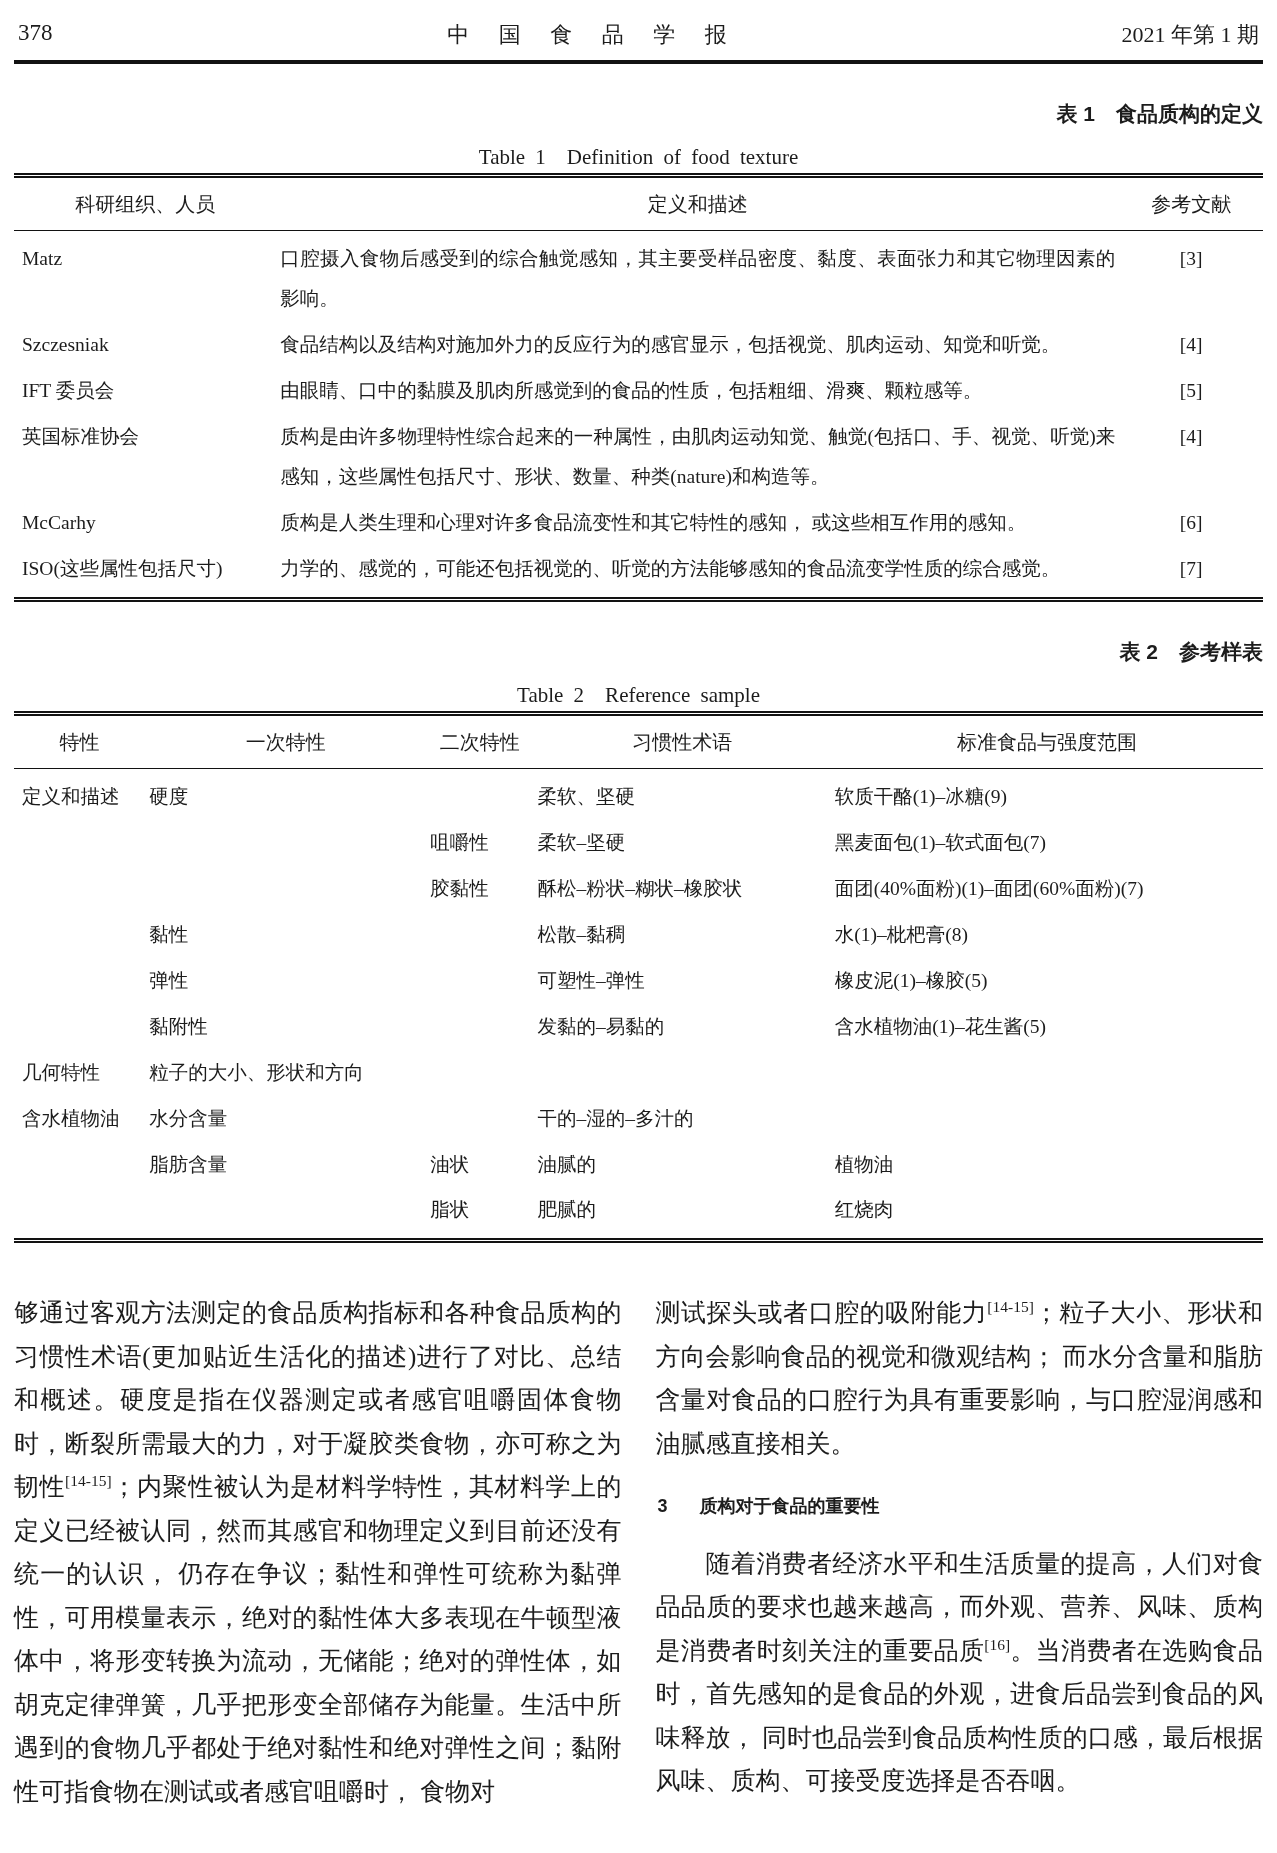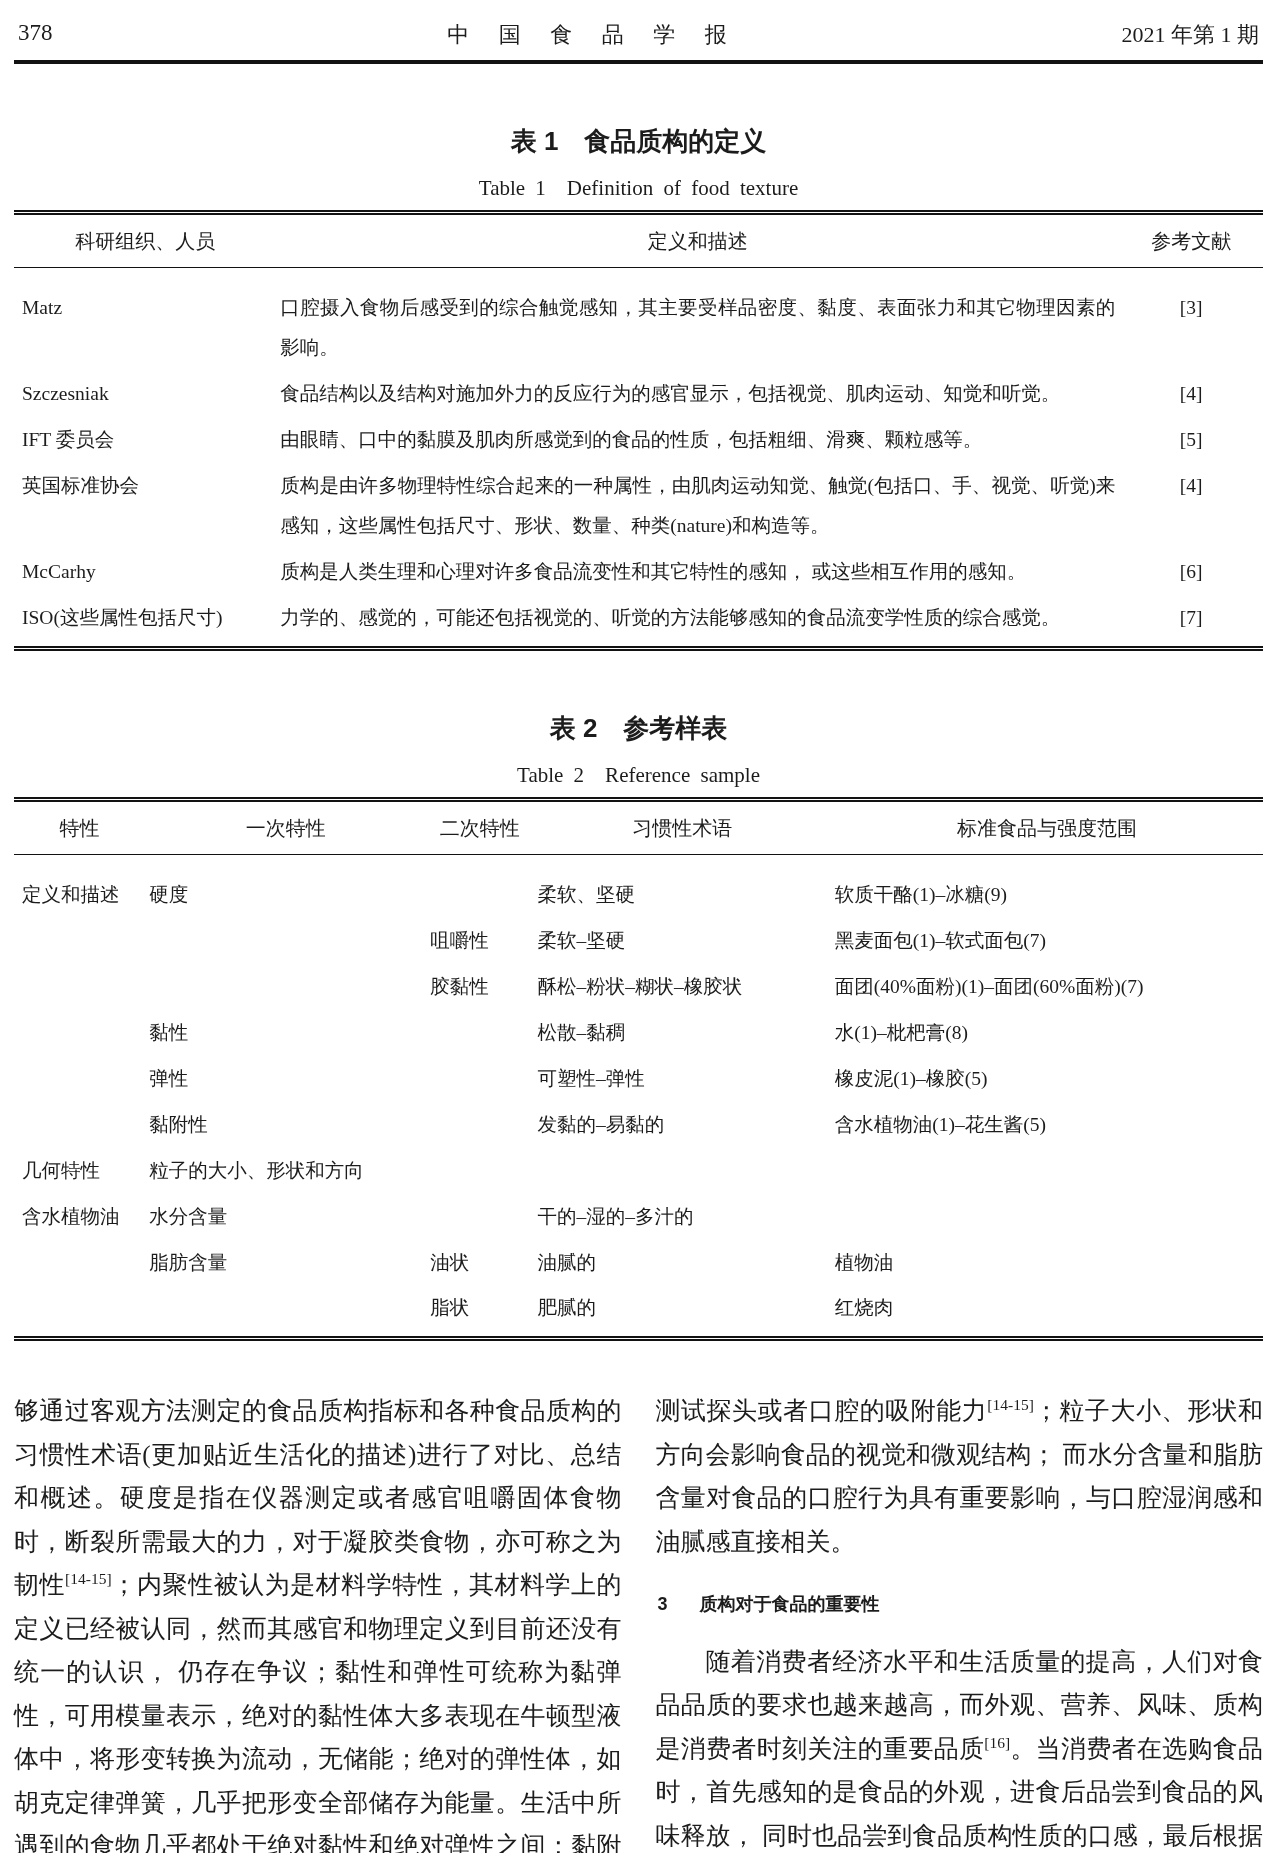--- a/index.html
+++ b/index.html
@@ -16,42 +16,42 @@
     display:flex; justify-content:space-between; align-items:flex-start;
     padding:8px 4px 10px;
   }
   .running-header .page-number{ font-size:23px; }
   .running-header .journal-title{ font-size:22px; letter-spacing:12px; padding-left:12px; }
   .running-header .issue{ font-size:22px; }
   .header-rule{ border:none; border-top:4px solid #121212; margin:0; }
 
   
   .caption-zh{
-    text-align:center; font-family:"Liberation Sans","DejaVu Sans",sans-serif;
-    font-weight:bold; font-size:26px; margin-top:60px;
+    text-align:right; font-family:"Liberation Sans","DejaVu Sans",sans-serif;
+    font-weight:bold; font-size:21px; margin-top:36px;
   }
   .caption-en{
     text-align:center; font-size:21px; margin-top:15px; word-spacing:5px;
   }
 
   
   table.paper-table{
     width:100%; border-collapse:collapse; table-layout:fixed;
-    margin-top:8px; font-size:19.5px;
+    margin-top:2px; font-size:19.5px;
   }
   table.paper-table{ border-top:5px double #121212; border-bottom:5px double #121212; }
   table.paper-table thead th{
     font-weight:normal; text-align:center; font-size:20px;
     padding:13px 4px 12px; border-bottom:1.5px solid #121212;
   }
   table.paper-table tbody td{
     padding:3px 4px; line-height:2.05; vertical-align:top;
     overflow:hidden;
   }
-  table.paper-table tbody tr:first-child td{ padding-top:20px; }
+  table.paper-table tbody tr:first-child td{ padding-top:8px; }
   table.paper-table tbody tr:last-child td{ padding-bottom:8px; }
 
   
   #table1 col.c-org{ width:21%; } #table1 col.c-def{ width:67.5%; } #table1 col.c-ref{ width:11.5%; }
   #table1 td.cell-org{ padding-left:8px; }
   #table1 td.cell-def{ text-align:justify; }
   #table1 td.cell-ref{ text-align:center; }
 
   
   #table2 col.c1{ width:10.5%; } #table2 col.c2{ width:22.5%; } #table2 col.c3{ width:8.6%; }

